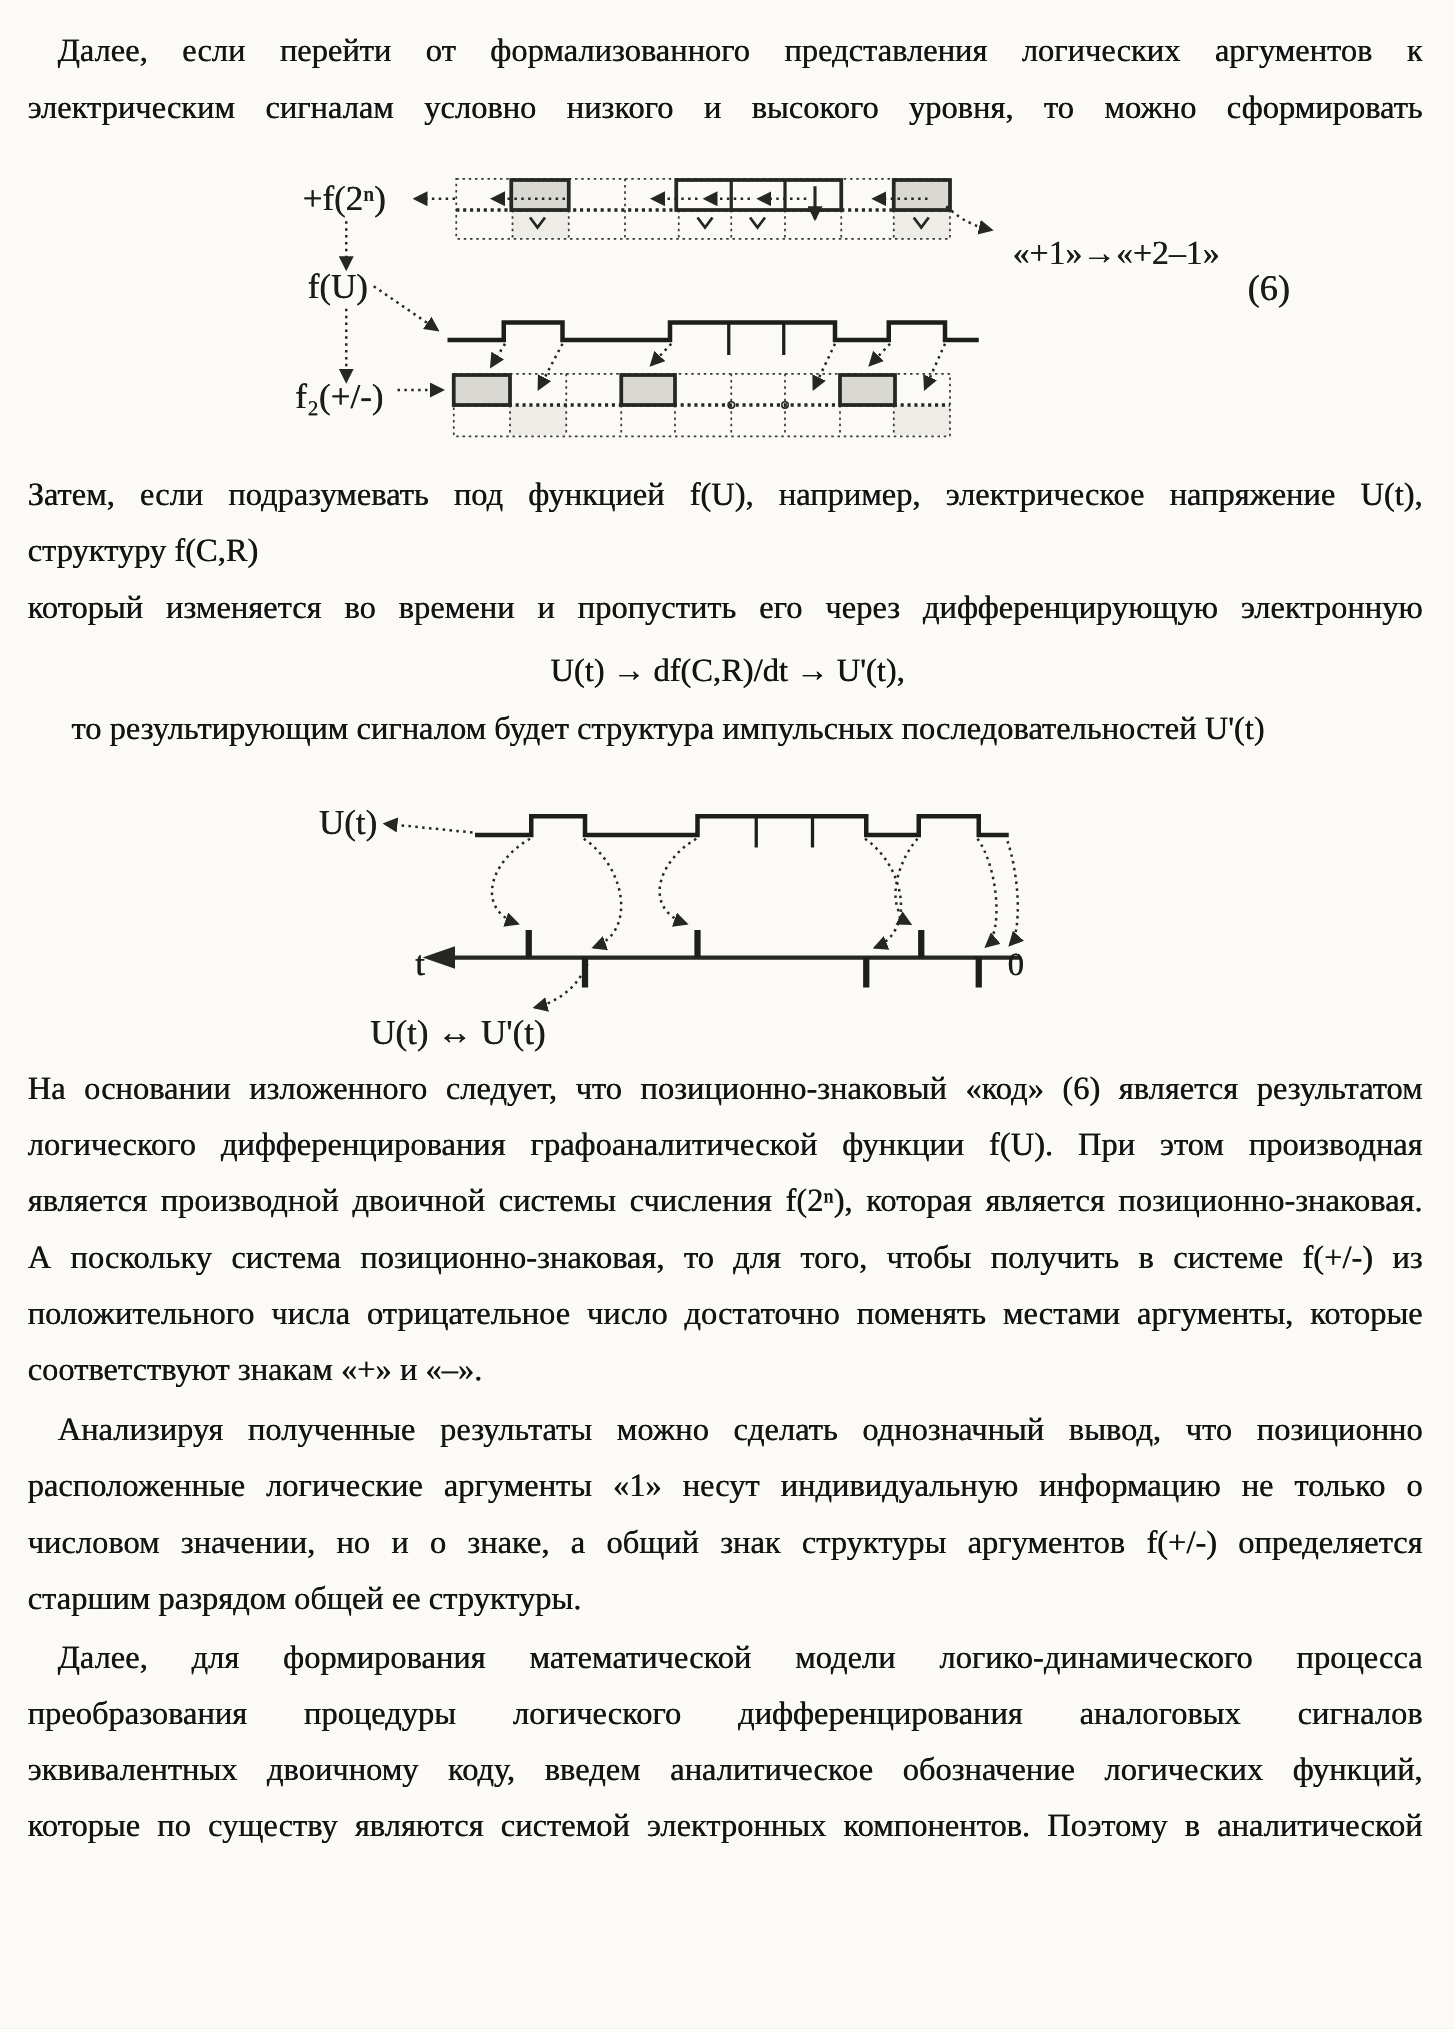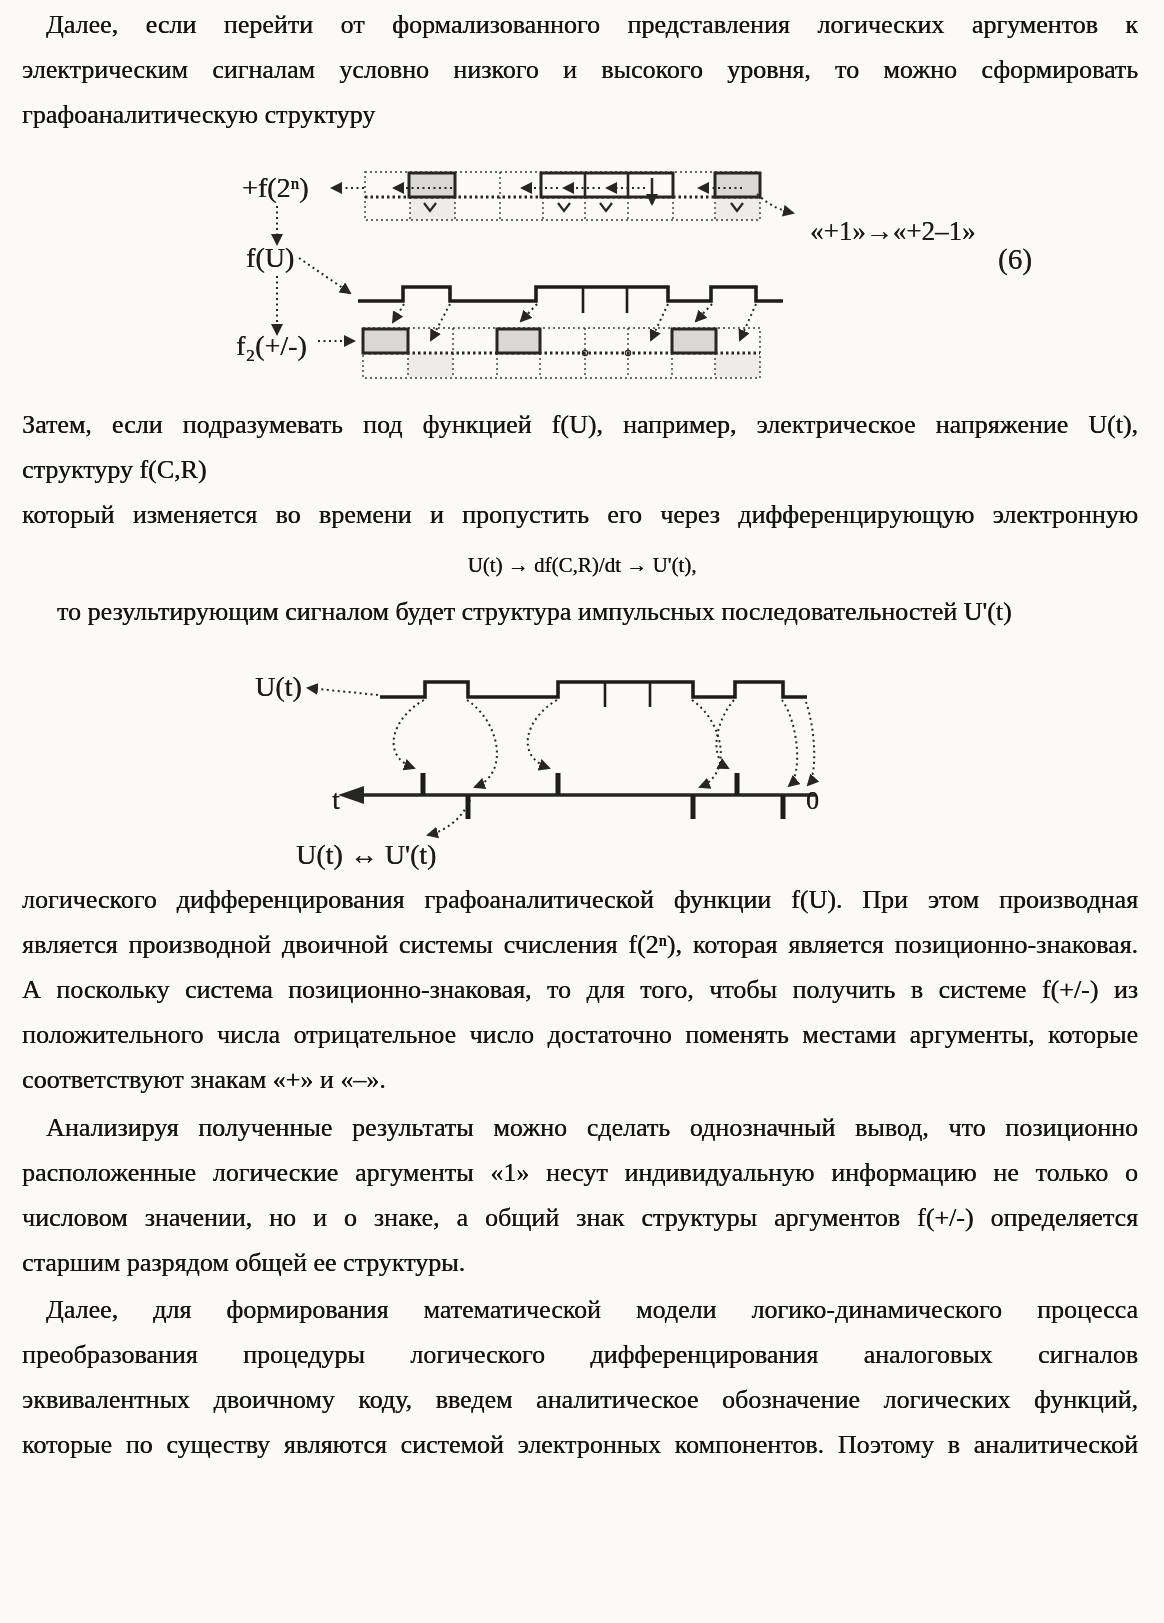--- a/index.html
+++ b/index.html
@@ -1,38 +1,38 @@
 <!DOCTYPE html>
 <html><head>
 <meta charset="utf-8">
 <style>
   html,body{margin:0;padding:0;background:#e9e8e4;}
   .page{
     position:relative;
     width:1164px;height:1623px;
     background:#fbfaf7;
     box-sizing:border-box;
-    padding-top:2px;
+    padding-top:18px;
     font-family:"Liberation Serif","DejaVu Serif",serif;
     color:#141414;
     overflow:hidden;
     text-shadow:0.35px 0 0 currentColor;
   }
   .para{padding:0 26px 0 22px;font-size:26px;}
   .tline{
     height:45px;line-height:45px;
     text-align:justify;text-align-last:justify;
     overflow:hidden;white-space:nowrap;
   }
   .tline.tlast{text-align-last:left;}
   .cut .tline.tlast{text-align-last:justify;}
   .indent .tline:first-child{text-indent:24px;}
   .formula{
     height:45px;line-height:45px;margin-top:6px;
-    text-align:center;font-size:21px;
+    text-align:center;font-size:26px;
   }
   #p2{margin-top:3px;}
   #p3{margin-top:1px;margin-left:35px;}
   #p4{margin-top:4px;}
   #p5{margin-top:3px;}
   #p6{margin-top:2px;}
   svg.fig{display:block;margin-top:0;}
   #fig1{margin-top:17px;}
   #fig2{margin-top:4px;}
   svg text{
@@ -50,21 +50,20 @@
   .chev{stroke:#262622;stroke-width:2.2;fill:none;}
 </style>
 </head>
 <body>
 
 <div class="page">
 
   <div id="p1" class="para indent">
       <div class="tline">Далее, если перейти от формализованного представления логических аргументов к</div>
       <div class="tline">электрическим сигналам условно низкого и высокого уровня, то можно сформировать</div>
-      <div class="tline tlast">графоаналитическую структуру</div>
     </div>
 
   <svg id="fig1" class="fig" width="1164" height="245" viewBox="0 0 1164 245">
     <defs>
       <marker id="ah1" markerUnits="userSpaceOnUse" markerWidth="12" markerHeight="12" refX="10" refY="6" orient="auto">
         <path d="M0,0 L12,6 L0,12 Z" fill="#262622"></path>
       </marker>
     </defs>
 
     <g>
@@ -195,20 +194,21 @@
         <rect x="780.5" y="157" width="5" height="24"></rect>
       </g>
       <text x="332" y="171" font-size="28">t</text>
       <text x="806" y="171" font-size="26">0</text>
     </g>
 
     <text x="296" y="226" font-size="28">U(t) ↔ U'(t)</text>
   </svg>
 
   <div id="p4" class="para">
+      <div class="tline">На основании изложенного следует, что позиционно-знаковый «код» (6) является результатом</div>
       <div class="tline">логического дифференцирования графоаналитической функции f(U). При этом производная</div>
       <div class="tline">является производной двоичной системы счисления f(2ⁿ), которая является позиционно-знаковая.</div>
       <div class="tline">А поскольку система позиционно-знаковая, то для того, чтобы получить в системе f(+/-) из</div>
       <div class="tline">положительного числа отрицательное число достаточно поменять местами аргументы, которые</div>
       <div class="tline tlast">соответствуют знакам «+» и «–».</div>
     </div>
   <div id="p5" class="para indent">
       <div class="tline">Анализируя полученные результаты можно сделать однозначный вывод, что позиционно</div>
       <div class="tline">расположенные логические аргументы «1» несут индивидуальную информацию не только о</div>
       <div class="tline">числовом значении, но и о знаке, а общий знак структуры аргументов f(+/-) определяется</div>

